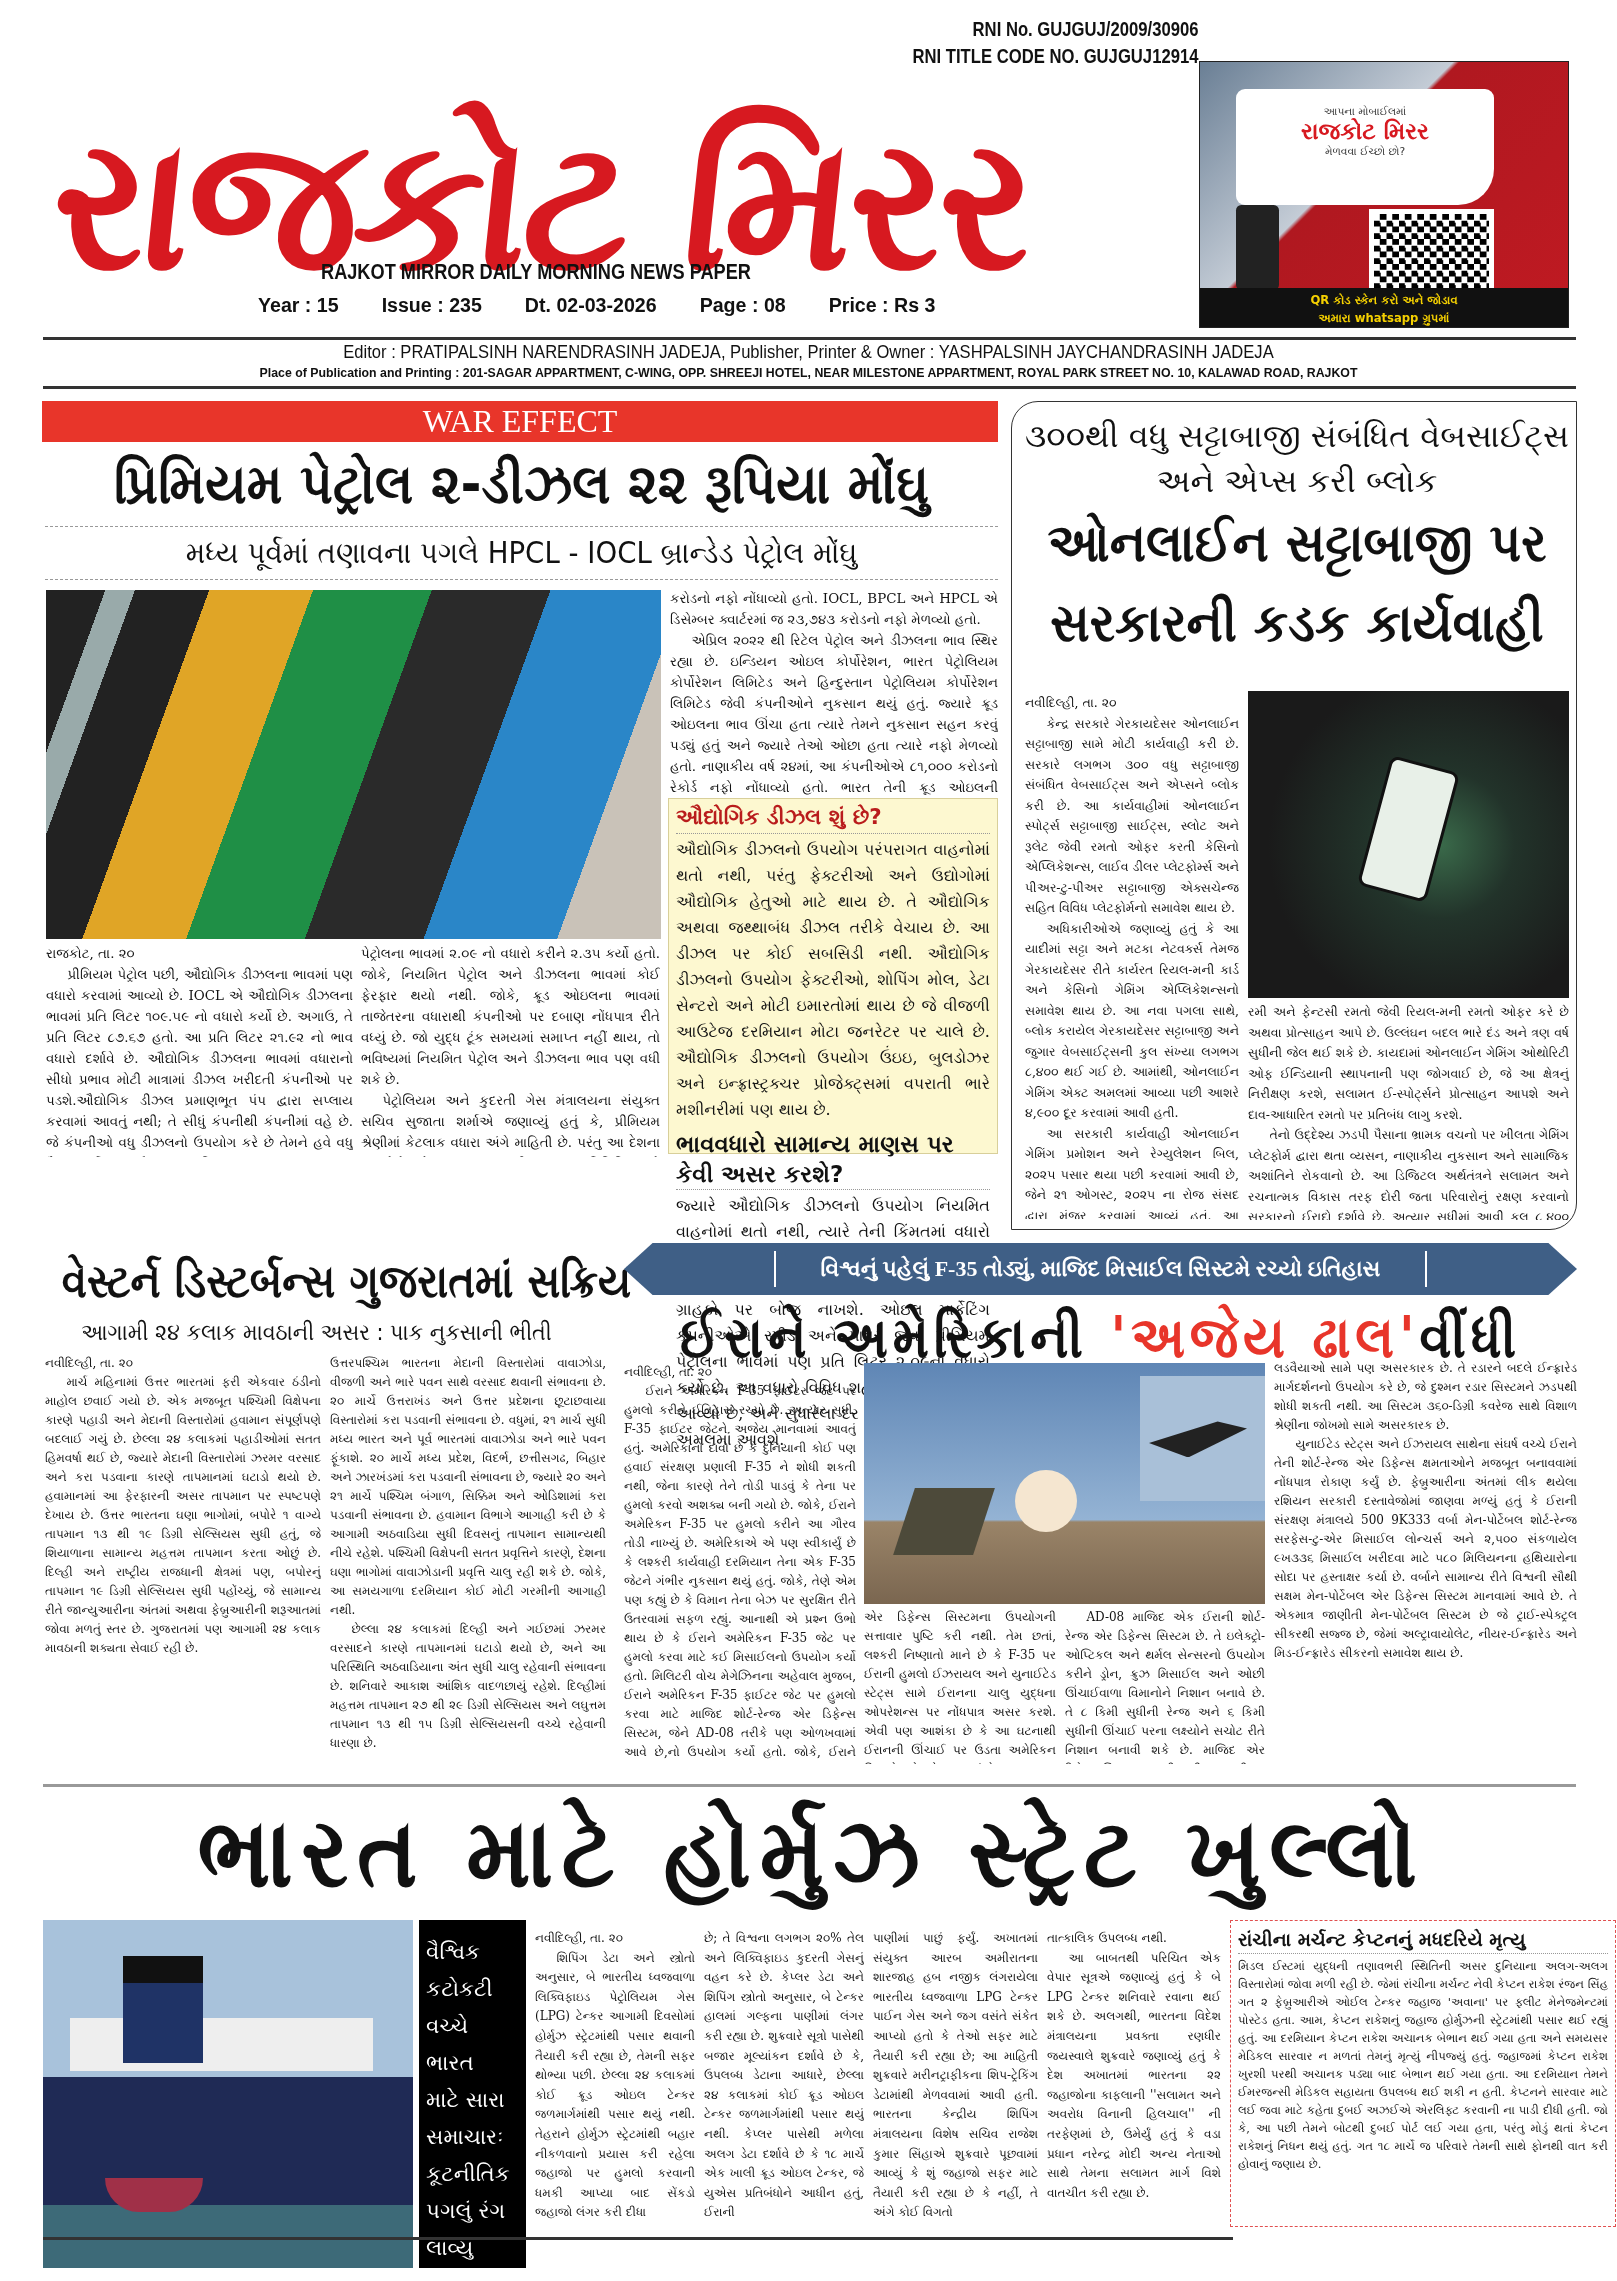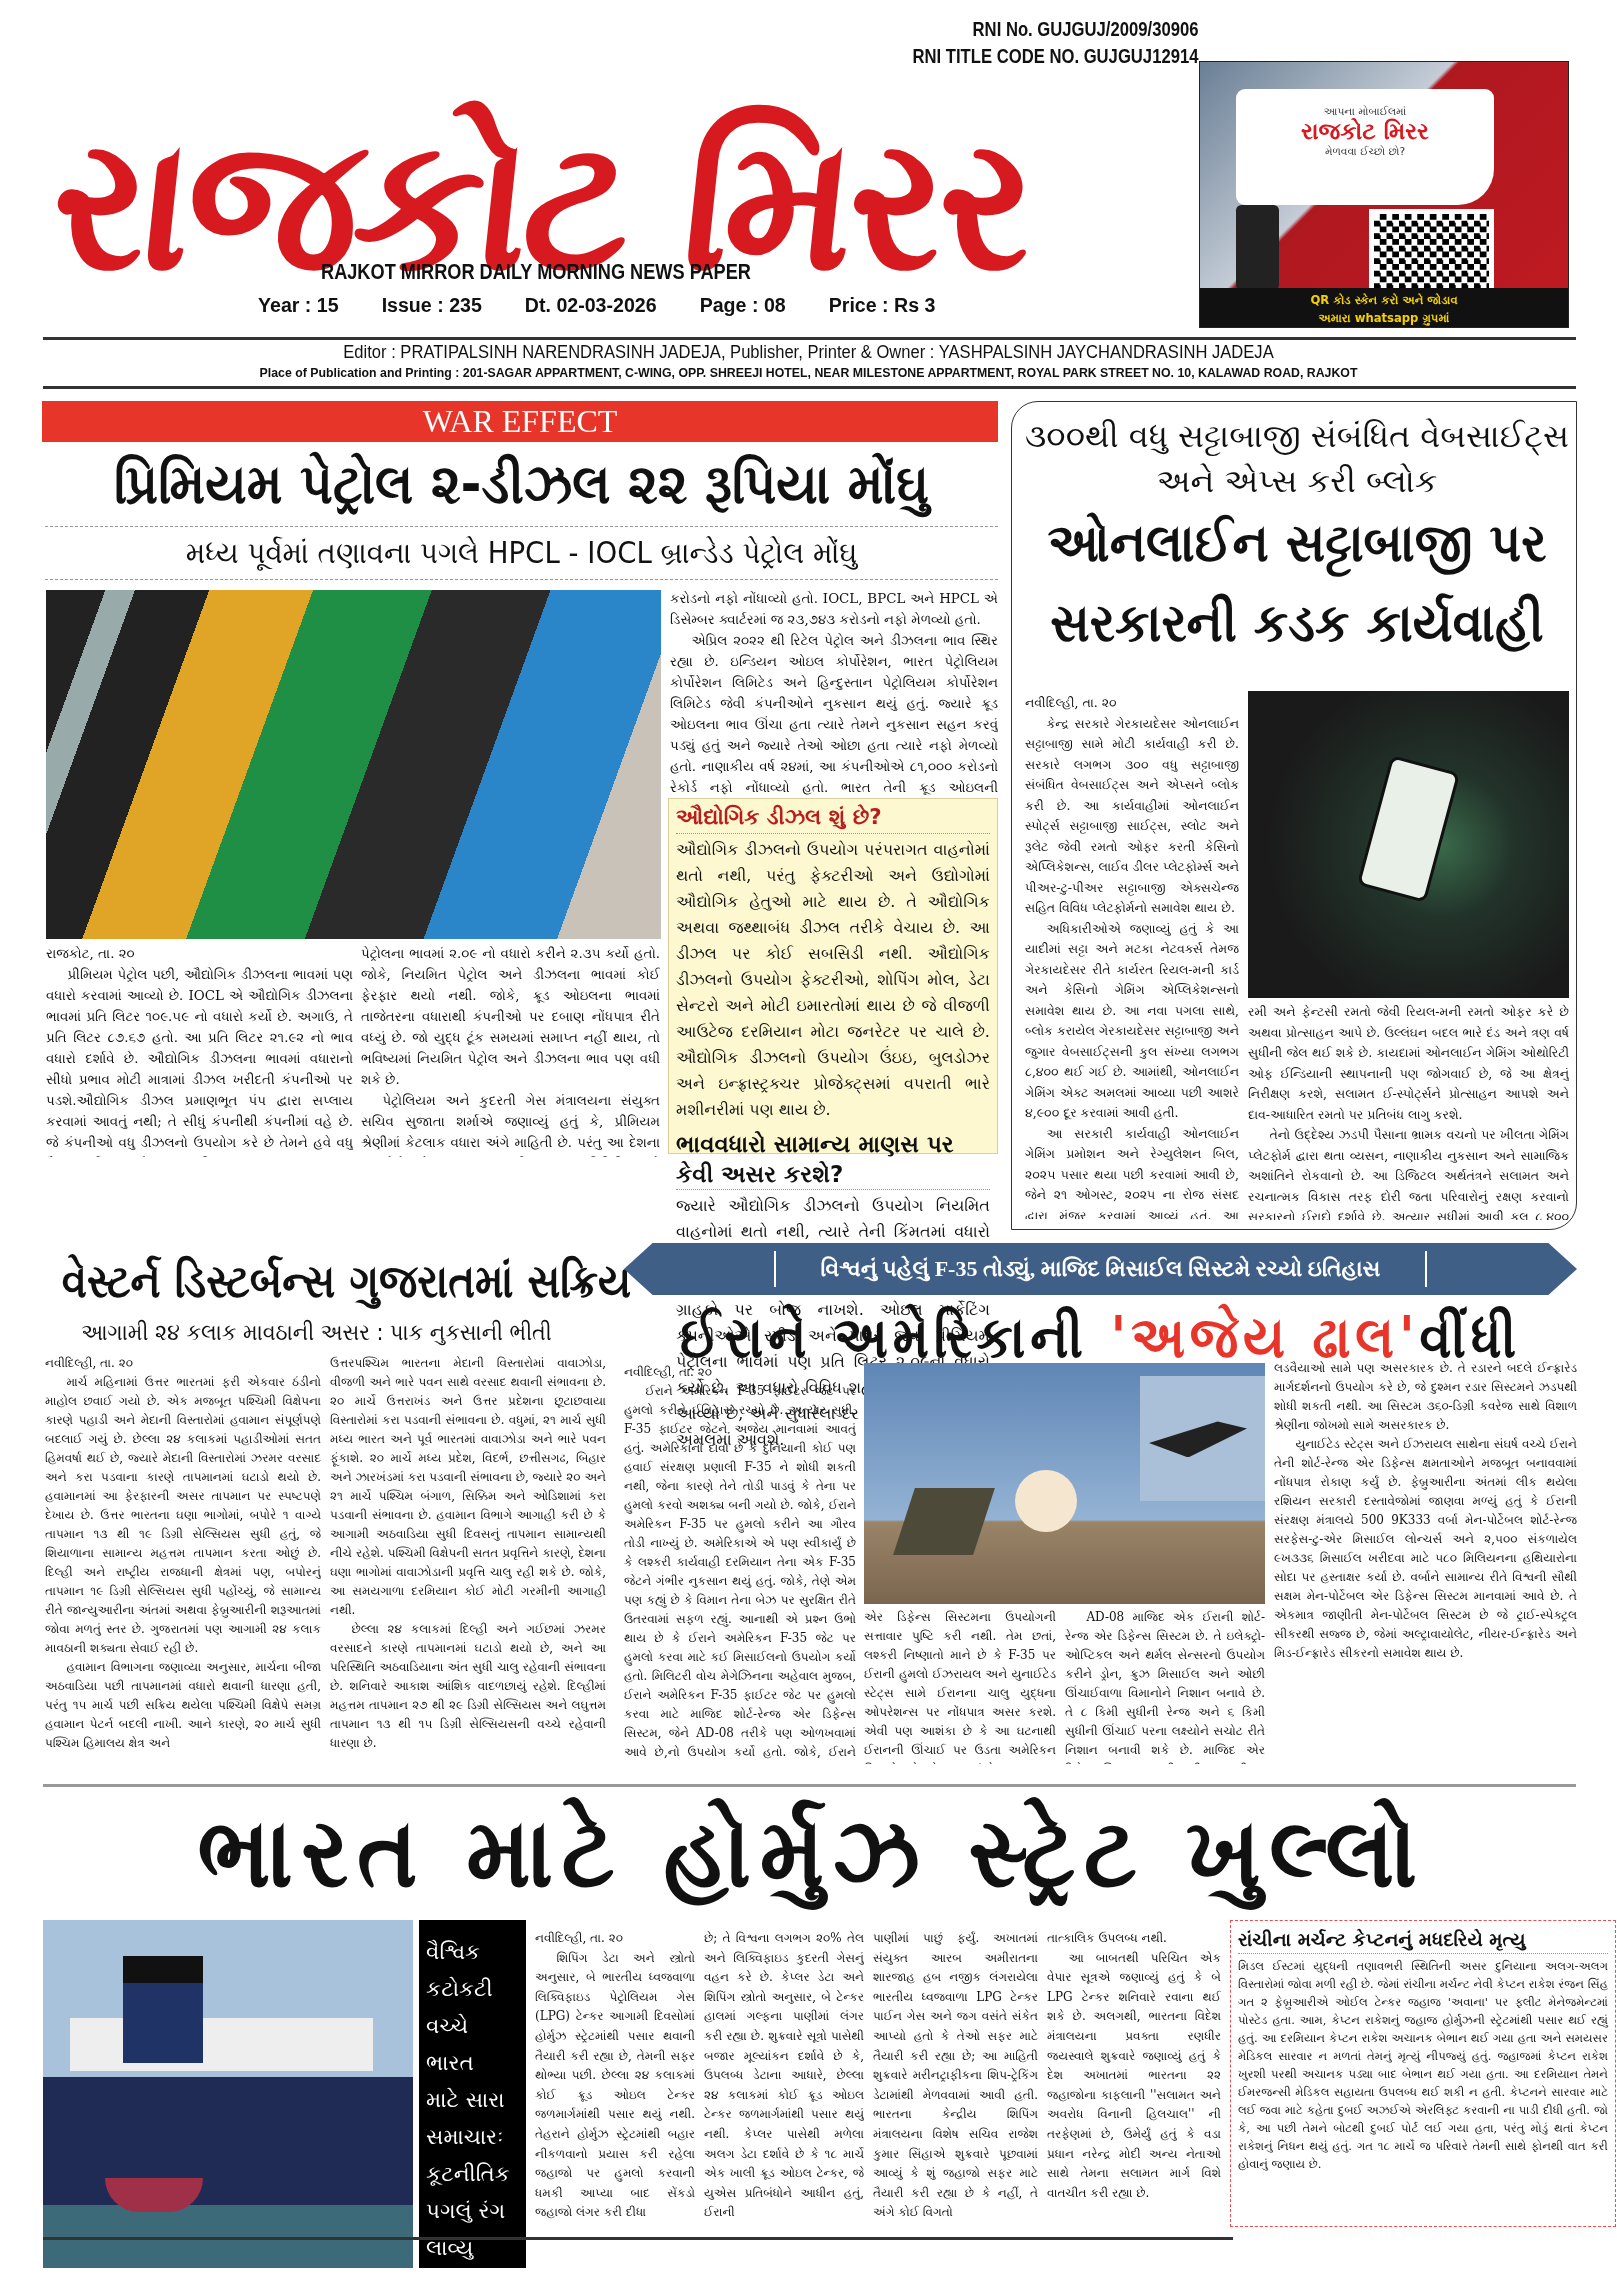--- a/index.html
+++ b/index.html
@@ -143,21 +143,20 @@
 <div class="abs col" style="left:1248px;top:1002px;width:321px;height:218px;font-size:12.5px;line-height:20.5px">
   <p style="text-indent:0">રમી અને ફેન્ટસી રમતો જેવી રિયલ-મની રમતો ઓફર કરે છે અથવા પ્રોત્સાહન આપે છે. ઉલ્લંઘન બદલ ભારે દંડ અને ત્રણ વર્ષ સુધીની જેલ થઈ શકે છે. કાયદામાં ઓનલાઈન ગેમિંગ ઓથોરિટી ઓફ ઈન્ડિયાની સ્થાપનાની પણ જોગવાઈ છે, જે આ ક્ષેત્રનું નિરીક્ષણ કરશે, સલામત ઈ-સ્પોર્ટ્સને પ્રોત્સાહન આપશે અને દાવ-આધારિત રમતો પર પ્રતિબંધ લાગુ કરશે.</p>
   <p>તેનો ઉદ્દેશ્ય ઝડપી પૈસાના ભ્રામક વચનો પર ખીલતા ગેમિંગ પ્લેટફોર્મ દ્વારા થતા વ્યસન, નાણાકીય નુકસાન અને સામાજિક અશાંતિને રોકવાનો છે. આ ડિજિટલ અર્થતંત્રને સલામત અને રચનાત્મક વિકાસ તરફ દોરી જતા પરિવારોનું રક્ષણ કરવાનો સરકારનો ઈરાદો દર્શાવે છે. અત્યાર સુધીમાં આવી કુલ ૮,૪૦૦ વેબસાઈટ્સને બ્લોક કરવામાં આવી છે.</p>
 </div>
 
 <div class="abs wd-hl" style="left:27px;width:579px">વેસ્ટર્ન ડિસ્ટર્બન્સ ગુજરાતમાં સક્રિય</div>
 <div class="abs wd-sub" style="left:27px;width:579px">આગામી ૨૪ કલાક માવઠાની અસર : પાક નુકસાની ભીતી</div>
 <div class="abs col" style="left:45px;top:1354px;width:276px;height:410px;font-size:12px;line-height:19px">
   <p class="dateline">નવીદિલ્હી, તા. ૨૦</p>
   <p>માર્ચ મહિનામાં ઉત્તર ભારતમાં ફરી એકવાર ઠંડીનો માહોલ છવાઈ ગયો છે. એક મજબૂત પશ્ચિમી વિક્ષેપના કારણે પહાડી અને મેદાની વિસ્તારોમાં હવામાન સંપૂર્ણપણે બદલાઈ ગયું છે. છેલ્લા ૨૪ કલાકમાં પહાડીઓમાં સતત હિમવર્ષા થઈ છે, જ્યારે મેદાની વિસ્તારોમાં ઝરમર વરસાદ અને કરા પડવાના કારણે તાપમાનમાં ઘટાડો થયો છે. હવામાનમાં આ ફેરફારની અસર તાપમાન પર સ્પષ્ટપણે દેખાય છે. ઉત્તર ભારતના ઘણા ભાગોમાં, બપોરે ૧ વાગ્યે તાપમાન ૧૩ થી ૧૯ ડિગ્રી સેલ્સિયસ સુધી હતું, જે શિયાળાના સામાન્ય મહત્તમ તાપમાન કરતા ઓછું છે. દિલ્હી અને રાષ્ટ્રીય રાજધાની ક્ષેત્રમાં પણ, બપોરનું તાપમાન ૧૯ ડિગ્રી સેલ્સિયસ સુધી પહોંચ્યું, જે સામાન્ય રીતે જાન્યુઆરીના અંતમાં અથવા ફેબ્રુઆરીની શરૂઆતમાં જોવા મળતું સ્તર છે. ગુજરાતમાં પણ આગામી ૨૪ કલાક માવઠાની શક્યતા સેવાઈ રહી છે.</p>
-  <p>હવામાન વિભાગના જણાવ્યા અનુસાર, માર્ચના બીજા અઠવાડિયા પછી તાપમાનમાં વધારો થવાની ધારણા હતી, પરંતુ ૧૫ માર્ચ પછી સક્રિય થયેલા પશ્ચિમી વિક્ષેપે સમગ્ર હવામાન પેટર્ન બદલી નાખી. આને કારણે, ૨૦ માર્ચ સુધી પશ્ચિમ હિમાલય ક્ષેત્ર અને</p>
 </div>
 <div class="abs col" style="left:330px;top:1354px;width:276px;height:410px;font-size:12px;line-height:19px">
   <p style="text-indent:0">ઉત્તરપશ્ચિમ ભારતના મેદાની વિસ્તારોમાં વાવાઝોડા, વીજળી અને ભારે પવન સાથે વરસાદ થવાની સંભાવના છે. ૨૦ માર્ચે ઉત્તરાખંડ અને ઉત્તર પ્રદેશના છૂટાછવાયા વિસ્તારોમાં કરા પડવાની સંભાવના છે. વધુમાં, ૨૧ માર્ચ સુધી મધ્ય ભારત અને પૂર્વ ભારતમાં વાવાઝોડા અને ભારે પવન ફૂંકાશે. ૨૦ માર્ચે મધ્ય પ્રદેશ, વિદર્ભ, છત્તીસગઢ, બિહાર અને ઝારખંડમાં કરા પડવાની સંભાવના છે, જ્યારે ૨૦ અને ૨૧ માર્ચે પશ્ચિમ બંગાળ, સિક્કિમ અને ઓડિશામાં કરા પડવાની સંભાવના છે. હવામાન વિભાગે આગાહી કરી છે કે આગામી અઠવાડિયા સુધી દિવસનું તાપમાન સામાન્યથી નીચે રહેશે. પશ્ચિમી વિક્ષેપની સતત પ્રવૃત્તિને કારણે, દેશના ઘણા ભાગોમાં વાવાઝોડાની પ્રવૃત્તિ ચાલુ રહી શકે છે. જોકે, આ સમયગાળા દરમિયાન કોઈ મોટી ગરમીની આગાહી નથી.</p>
   <p>છેલ્લા ૨૪ કલાકમાં દિલ્હી અને ગઈછમાં ઝરમર વરસાદને કારણે તાપમાનમાં ઘટાડો થયો છે, અને આ પરિસ્થિતિ અઠવાડિયાના અંત સુધી ચાલુ રહેવાની સંભાવના છે. શનિવારે આકાશ આંશિક વાદળછાયું રહેશે. દિલ્હીમાં મહત્તમ તાપમાન ૨૭ થી ૨૯ ડિગ્રી સેલ્સિયસ અને લઘુત્તમ તાપમાન ૧૩ થી ૧૫ ડિગ્રી સેલ્સિયસની વચ્ચે રહેવાની ધારણા છે.</p>
 </div>
 
 <div class="abs banner"><span class="inner">વિશ્વનું પહેલું F-35 તોડ્યું, માજિદ મિસાઈલ સિસ્ટમે રચ્યો ઇતિહાસ</span></div>
 <div class="abs f35-hl">
   <span>ઈરાને અમેરિકાની </span><span class="red">'અજેય ઢાલ'</span><span>વીંધી</span>
 </div>

